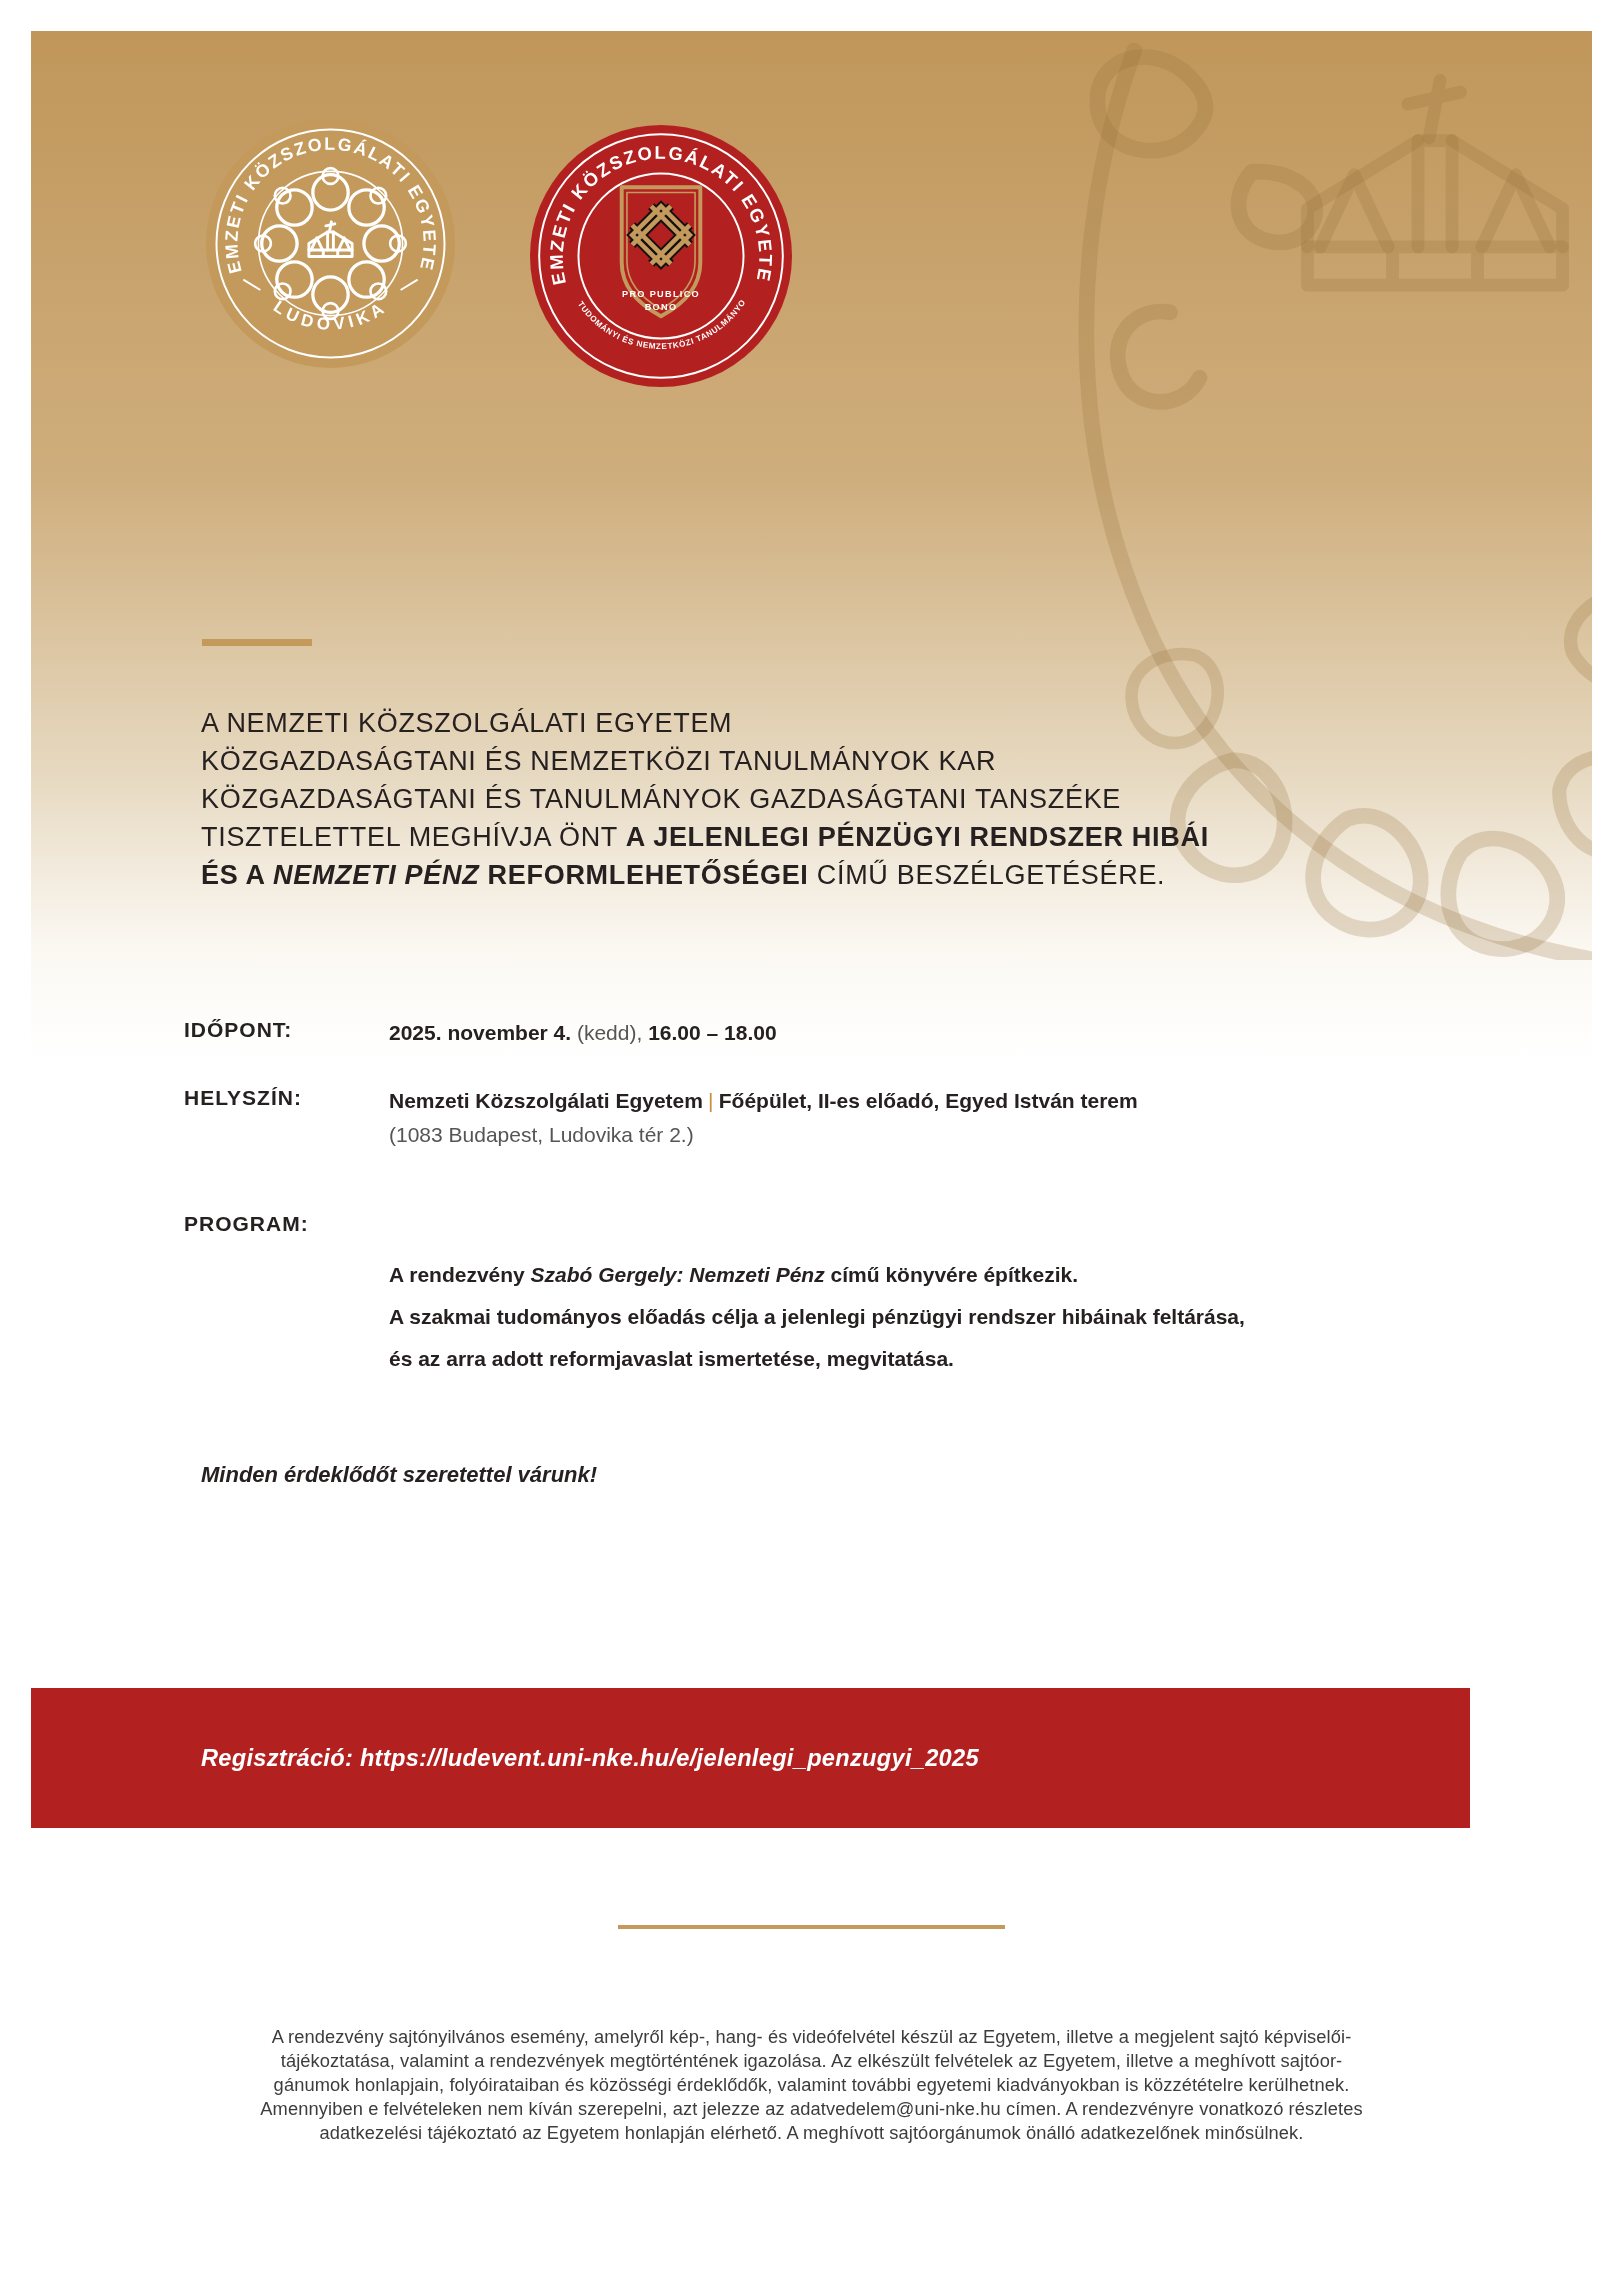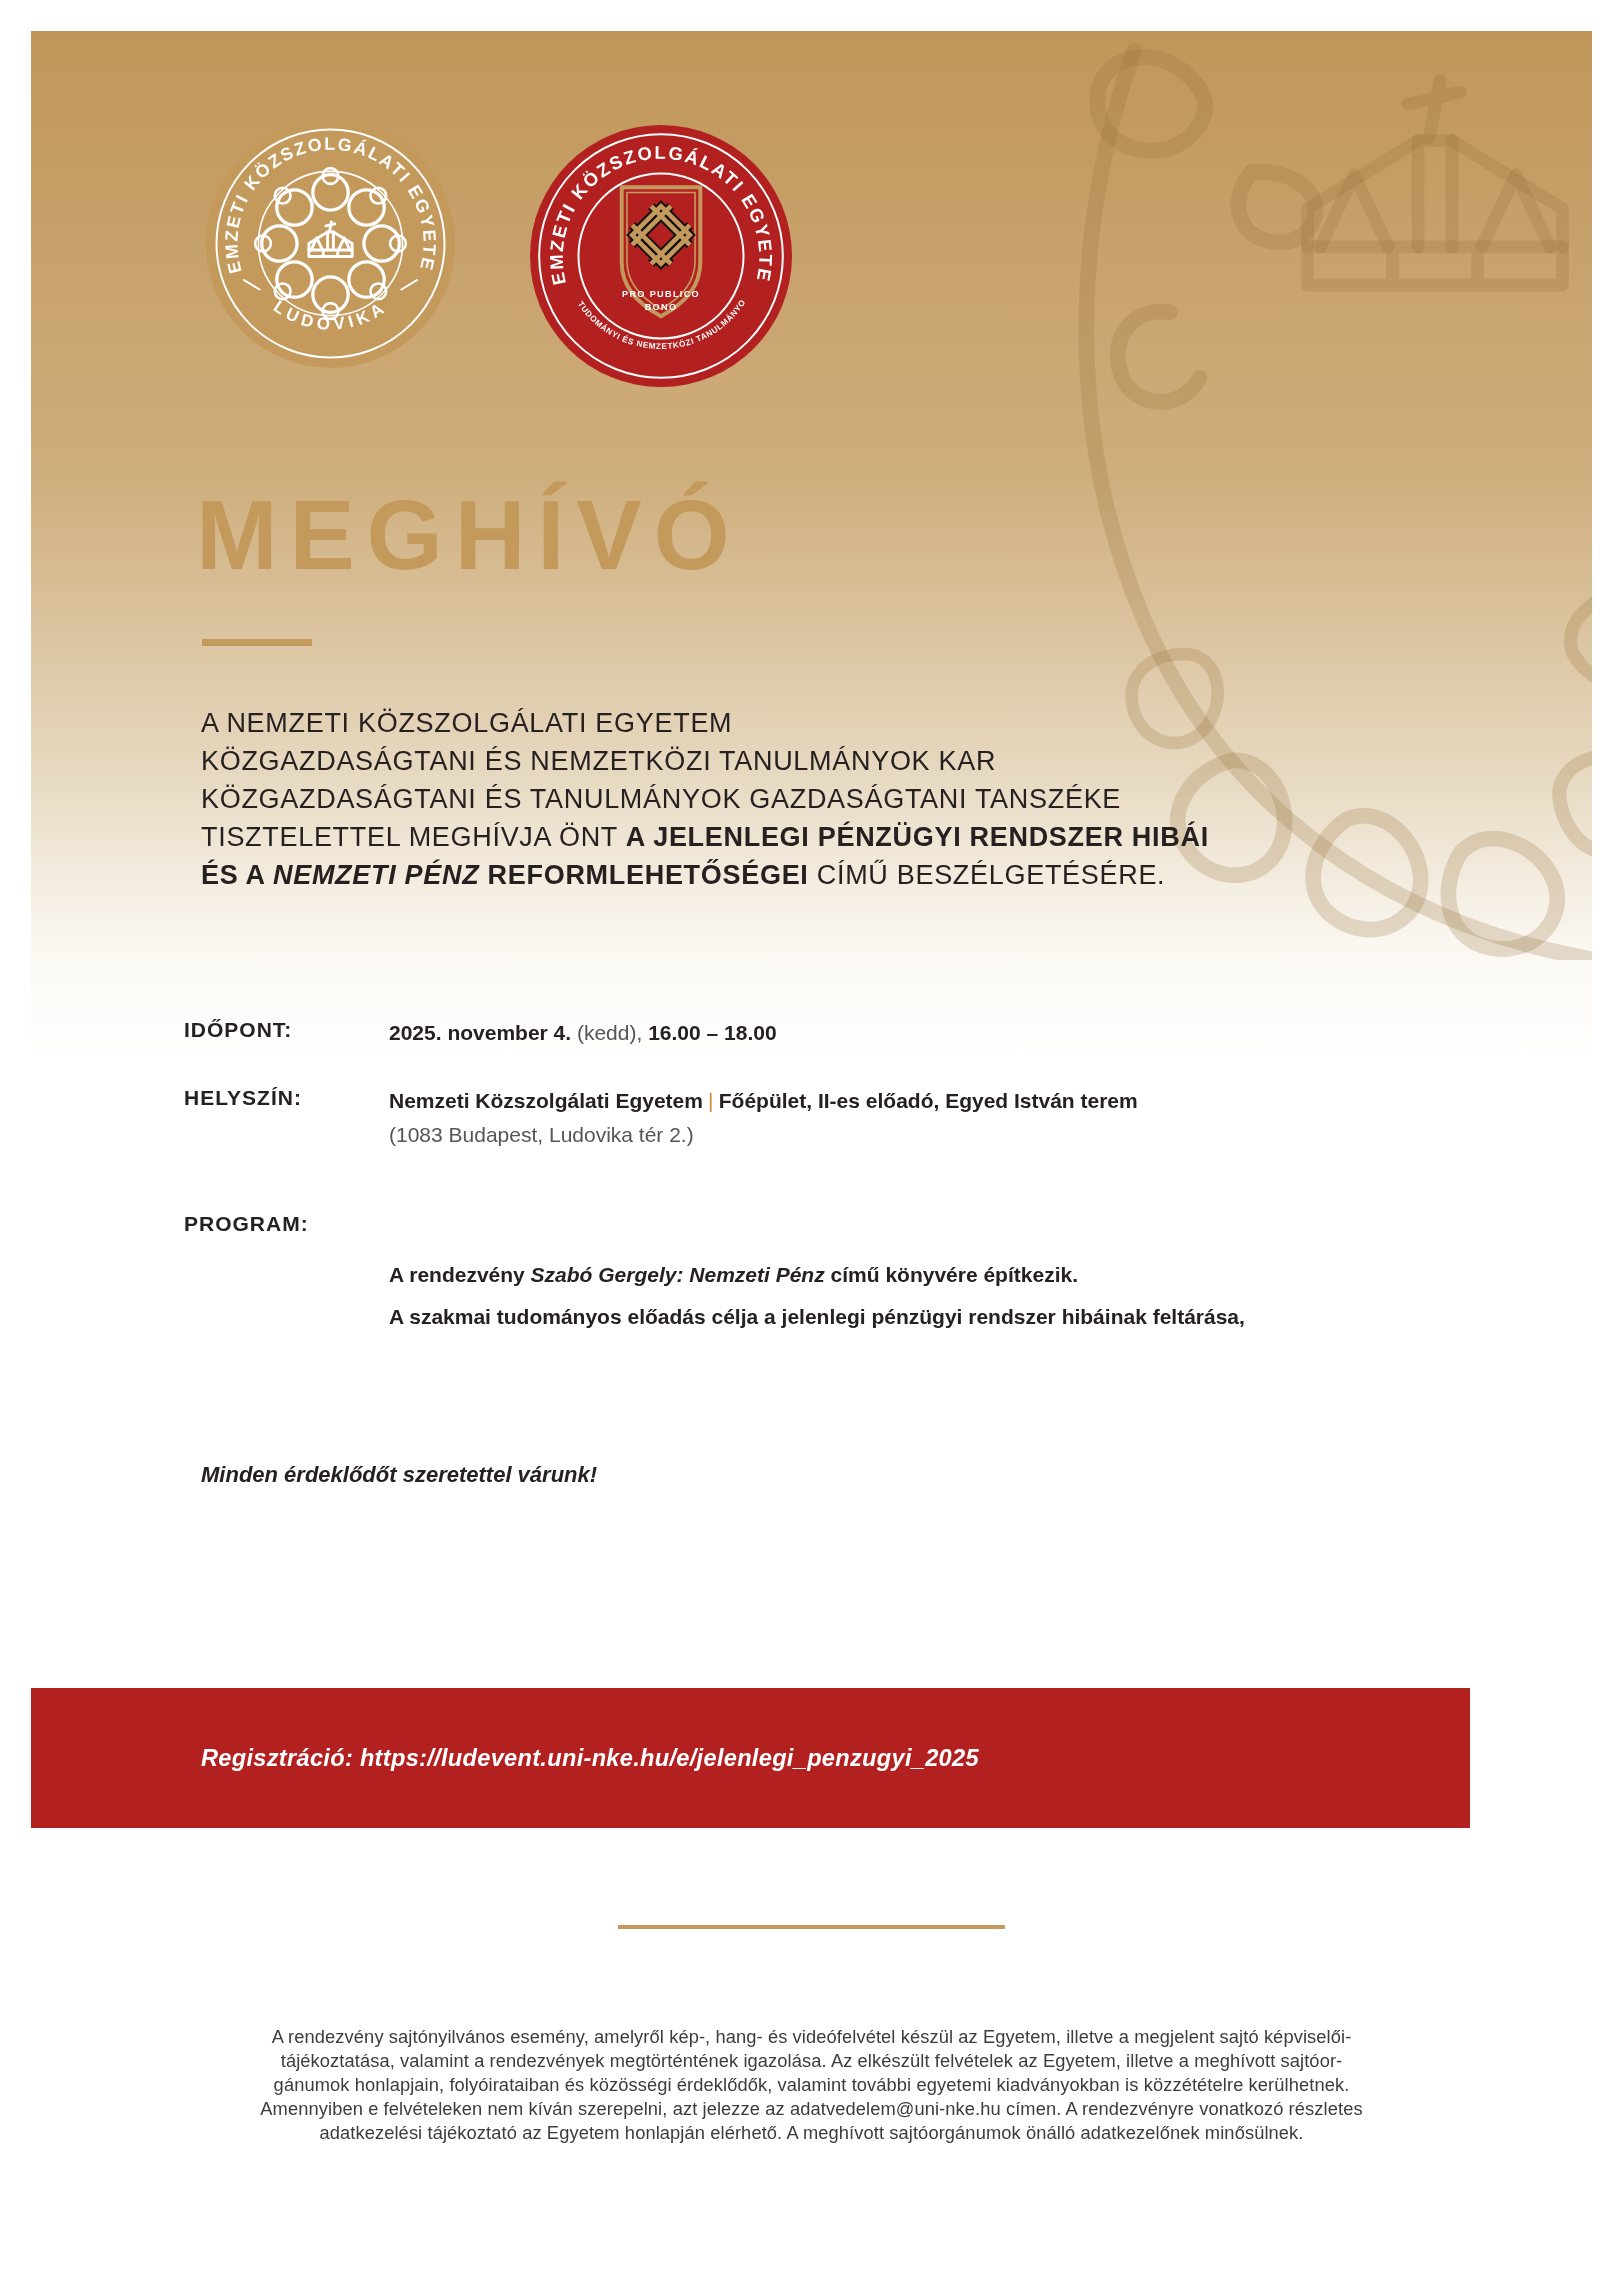--- a/index.html
+++ b/index.html
@@ -166,21 +166,20 @@
       </g>
       <text class="svg-white-text" x="200" y="262" text-anchor="middle" font-size="14" font-weight="bold" letter-spacing="2">PRO PUBLICO</text>
       <text class="svg-white-text" x="200" y="282" text-anchor="middle" font-size="14" font-weight="bold" letter-spacing="2">BONO</text>
     </svg>
 
     <div class="registration-bar">
       <div class="reg-text">Regisztráció: https://ludevent.uni-nke.hu/e/jelenlegi_penzugyi_2025</div>
     </div>
   </div>
 
-  <div class="page-title">MEGHÍVÓ</div>
   <div class="title-underline"></div>
 
   <div class="invitation">
     <div>A NEMZETI KÖZSZOLGÁLATI EGYETEM</div>
     <div>KÖZGAZDASÁGTANI ÉS NEMZETKÖZI TANULMÁNYOK KAR</div>
     <div>KÖZGAZDASÁGTANI ÉS TANULMÁNYOK GAZDASÁGTANI TANSZÉKE</div>
     <div><span>TISZTELETTEL MEGHÍVJA ÖNT </span><span class="hv">A JELENLEGI PÉNZÜGYI RENDSZER HIBÁI</span></div>
     <div><span class="hv">ÉS A </span><span class="hv-it">NEMZETI PÉNZ</span><span class="hv"> REFORMLEHETŐSÉGEI</span><span> CÍMŰ BESZÉLGETÉSÉRE.</span></div>
   </div>
 
@@ -192,20 +191,21 @@
   <div class="detail-label" style="top:1086px;">HELYSZÍN:</div>
   <div class="detail-value" style="top:1084px;">
     <div><span class="b">Nemzeti Közszolgálati Egyetem</span><span class="pipe">|</span><span class="b">Főépület, II-es előadó, Egyed István terem</span></div>
     <div class="lt">(1083 Budapest, Ludovika tér 2.)</div>
   </div>
 
   <div class="detail-label" style="top:1212px;">PROGRAM:</div>
   <div class="program-lines">
     <div><span>A rendezvény </span><span class="it">Szabó Gergely: Nemzeti Pénz</span><span> című könyvére építkezik.</span></div>
     <div>A szakmai tudományos előadás célja a jelenlegi pénzügyi rendszer hibáinak feltárása,</div>
+    <div>és az arra adott reformjavaslat ismertetése, megvitatása.</div>
   </div>
 
   <div class="closing">Minden érdeklődőt szeretettel várunk!</div>
 
   <div class="footer-divider"></div>
 
   <div class="press-notice">
     <div>A rendezvény sajtónyilvános esemény, amelyről kép-, hang- és videófelvétel készül az Egyetem, illetve a megjelent sajtó képviselői-</div>
     <div>tájékoztatása, valamint a rendezvények megtörténtének igazolása. Az elkészült felvételek az Egyetem, illetve a meghívott sajtóor-</div>
     <div>gánumok honlapjain, folyóirataiban és közösségi érdeklődők, valamint további egyetemi kiadványokban is közzétételre kerülhetnek.</div>

